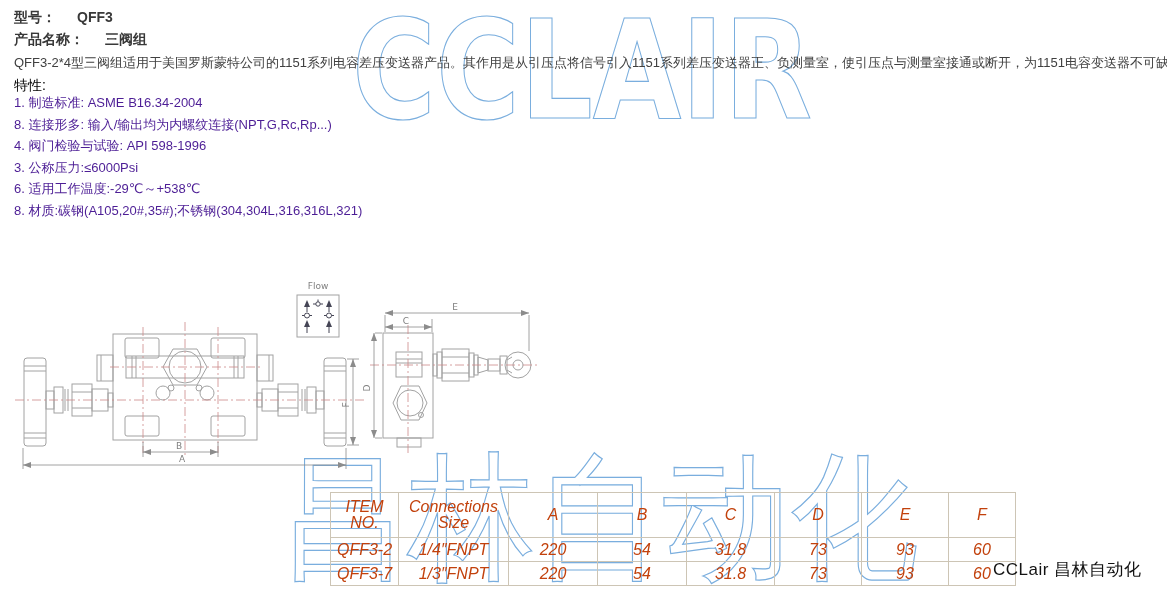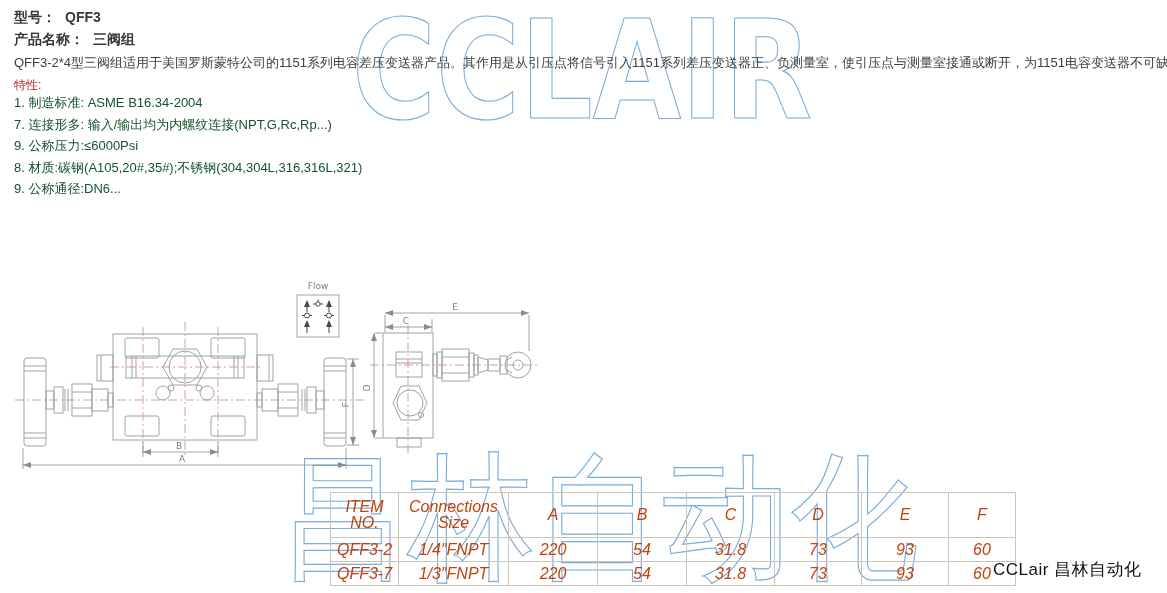--- a/index.html
+++ b/index.html
@@ -10,24 +10,24 @@
   
   .wm{position:absolute;z-index:0;pointer-events:none;}
   #wm-latin{left:350px;top:6px;}
   #wm-cn{left:270px;top:438px;}
 
   
   .content{position:absolute;left:0;top:0;width:1167px;height:593px;z-index:1;}
   .abs{position:absolute;white-space:nowrap;}
   .t-model{left:14px;top:9px;font-size:14px;font-weight:bold;color:#383838;}
   .t-product{left:14px;top:31px;font-size:14px;font-weight:bold;color:#383838;text-align:right;}
-  .t-model .val,.t-product .val{margin-left:9px;}
+  .t-model .val,.t-product .val{margin-left:21px;}
   .t-desc{left:14px;top:54px;font-size:13px;color:#404040;}
-  .t-feat-title{left:14px;top:77px;font-size:12px;color:#b91c1c;}
-  .features{position:absolute;left:14px;top:92px;font-size:13px;color:#14532d;}
+  .t-feat-title{left:14px;top:77px;font-size:14px;color:#000000;}
+  .features{position:absolute;left:14px;top:92px;font-size:13px;color:#4c1d95;}
   .features .feat{height:21.5px;line-height:21.5px;white-space:nowrap;}
 
   
   .drawing{position:absolute;left:15px;top:275px;}
 
   
   .dim-table{position:absolute;left:330px;top:492px;border-collapse:collapse;
              table-layout:fixed;width:685px;font-size:16px;color:#c2410c;font-style:italic;}
   .dim-table td,.dim-table th{border:1px solid #cdc5b5;text-align:center;
              vertical-align:middle;padding:0;font-weight:normal;background:transparent;}
@@ -57,24 +57,25 @@
     </div>
     <div class="abs t-product">
       <span>产品名称：</span><span class="val">三阀组</span>
     </div>
 
     <div class="abs t-desc">QFF3-2*4型三阀组适用于美国罗斯蒙特公司的1151系列电容差压变送器产品。其作用是从引压点将信号引入1151系列差压变送器正、负测量室，使引压点与测量室接通或断开，为1151电容变送器不可缺少的配件。</div>
 
     <div class="abs t-feat-title">特性:</div>
     <div class="features">
       <div class="feat">1. 制造标准: ASME B16.34-2004</div>
-      <div class="feat">7. 连接形多: 输入/输出均为内螺纹连接(NPT,G,Rc,Rp...)</div>
-      <div class="feat">9. 公称压力:≤6000Psi</div>
+      <div class="feat">8. 连接形多: 输入/输出均为内螺纹连接(NPT,G,Rc,Rp...)</div>
+      <div class="feat">4. 阀门检验与试验: API 598-1996</div>
+      <div class="feat">3. 公称压力:≤6000Psi</div>
+      <div class="feat">6. 适用工作温度:-29℃～+538℃</div>
       <div class="feat">8. 材质:碳钢(A105,20#,35#);不锈钢(304,304L,316,316L,321)</div>
-      <div class="feat">9. 公称通径:DN6...</div>
     </div>
 
     <svg class="drawing" width="680" height="220" viewBox="0 0 680 220">
       <defs>
         <marker id="ma" markerWidth="9" markerHeight="6" refX="8" refY="3" orient="auto-start-reverse" markerUnits="userSpaceOnUse">
           <path d="M0,0 L8,3 L0,6 Z" fill="#8c8c8c"></path>
         </marker>
       </defs>
 
       <g stroke="#a2a2a2" fill="none" stroke-width="1">

